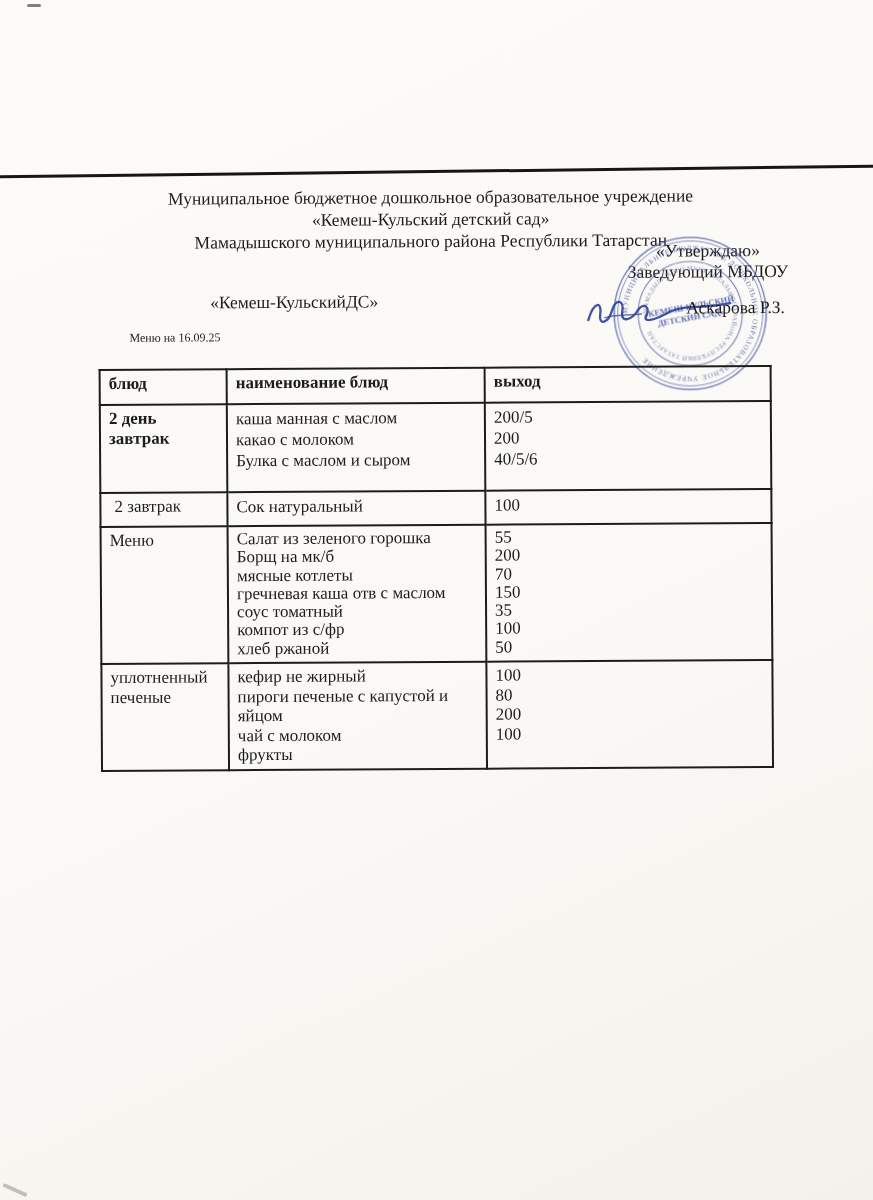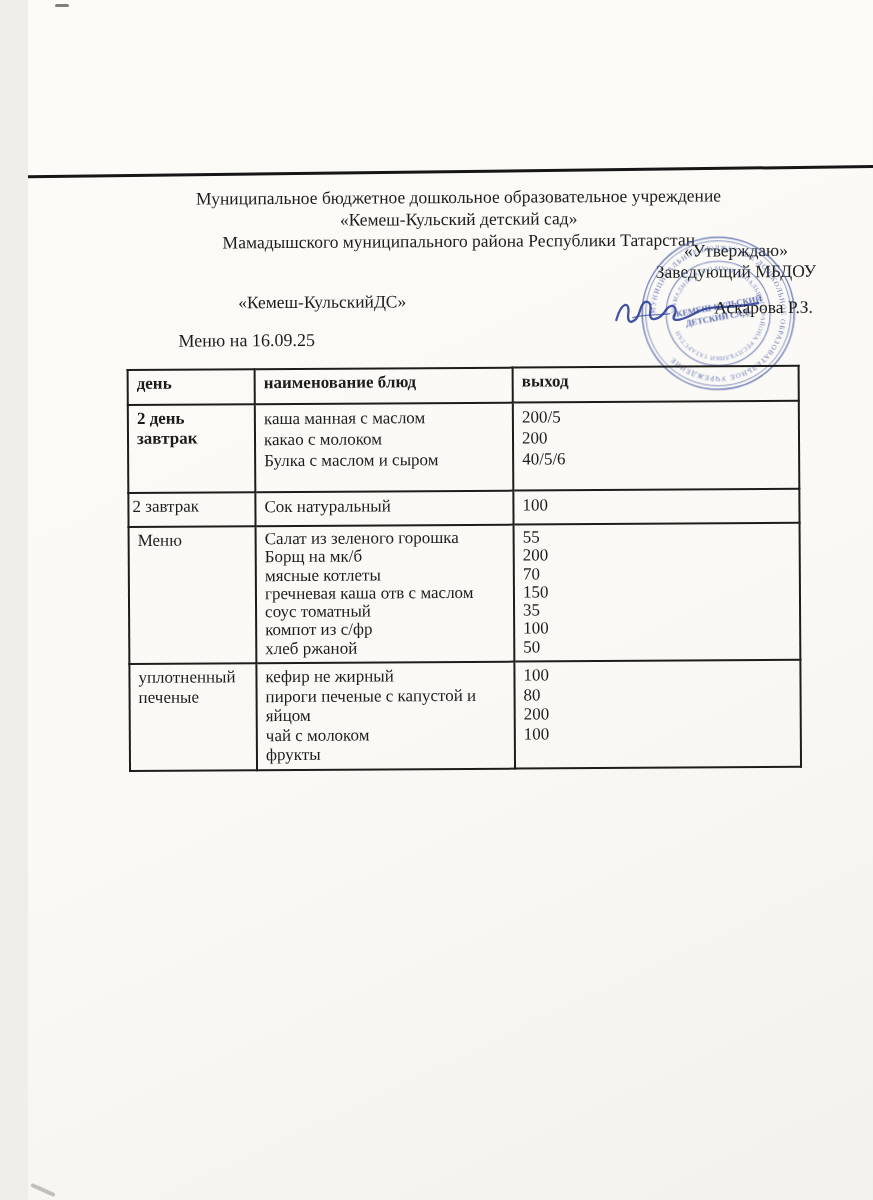--- a/index.html
+++ b/index.html
@@ -8,42 +8,41 @@
     font-family:"Liberation Serif", serif;
     color:#1c1c1c;
     background:#efeeea;
     position:relative;
     overflow:hidden;
   }
   .page {
     position:absolute; inset:0;
     background:linear-gradient(155deg,#fcfbf7 0%,#faf9f5 55%,#f2f1ec 100%);
     overflow:hidden;
-    margin-left:28px;
   }
   .content { position:absolute; inset:0; transform:rotate(-0.35deg); }
 
   .scan-line {
     position:absolute; left:-8px; top:170px; width:892px; height:3px;
     background:#161616; transform:rotate(-0.7deg);
   }
   .speck-a { position:absolute; left:27px; top:4px; width:14px; height:3px; background:#4a4a46; opacity:.7; border-radius:2px; }
   .speck-b { position:absolute; left:2px; top:1188px; width:26px; height:4px; background:#8a8a84; opacity:.5; transform:rotate(24deg); border-radius:2px; }
 
   .org-header {
     position:absolute; left:80px; top:186px; width:706px;
     text-align:center; font-size:17.5px; line-height:22px;
   }
   .approve-block {
     position:absolute; left:580px; top:242px; width:260px;
     text-align:center; font-size:17.5px; line-height:21px;
   }
   .org-short { position:absolute; left:212px; top:291px; font-size:17.5px; }
   .approver  { position:absolute; left:688px; top:299px; font-size:17.5px;text-align:right; }
-  .menu-title{ position:absolute; left:152px; top:329px; font-size:18px; }
+  .menu-title{ position:absolute; left:131px; top:329px; font-size:12px; }
 
   .stamp {
     position:absolute; left:607px; top:230px;
     filter:blur(0.4px);
   }
   .signature { position:absolute; left:586px; top:291px; }
 
   table.menu {
     position:absolute; left:100px; top:367px;
     width:671px; border-collapse:collapse; table-layout:fixed;
@@ -124,35 +123,35 @@
     <div class="menu-title">Меню на 16.09.25</div>
 
     <table class="menu">
       <colgroup>
         <col style="width:127px">
         <col style="width:258px">
         <col style="width:286px">
       </colgroup>
       <tbody>
           <tr>
-        <th>день</th>
+        <th>блюд</th>
         <th>наименование блюд</th>
         <th class="th-normal">выход</th>
       </tr>
       <tr class="row-1">
         <td class="day bold">2 день завтрак</td>
         <td class="pre lh21">каша манная с маслом
 какао с молоком
 Булка с маслом и сыром</td>
         <td class="pre lh21">200/5
 200
 40/5/6</td>
       </tr>
       <tr class="row-2">
-        <td class="day" style="padding-left:3px">2 завтрак</td>
+        <td class="day" style="padding-left:13px">2 завтрак</td>
         <td class="pre lh21">Сок натуральный</td>
         <td class="pre lh21">100</td>
       </tr>
       <tr class="row-3">
         <td class="day top">Меню</td>
         <td class="pre lh18">Салат из зеленого горошка
 Борщ на мк/б
 мясные котлеты
 гречневая каша отв с маслом
 соус томатный

